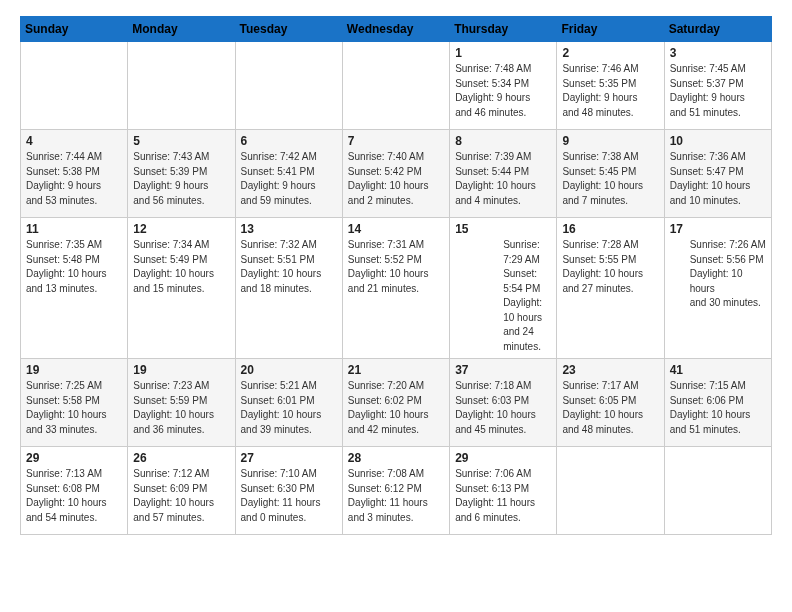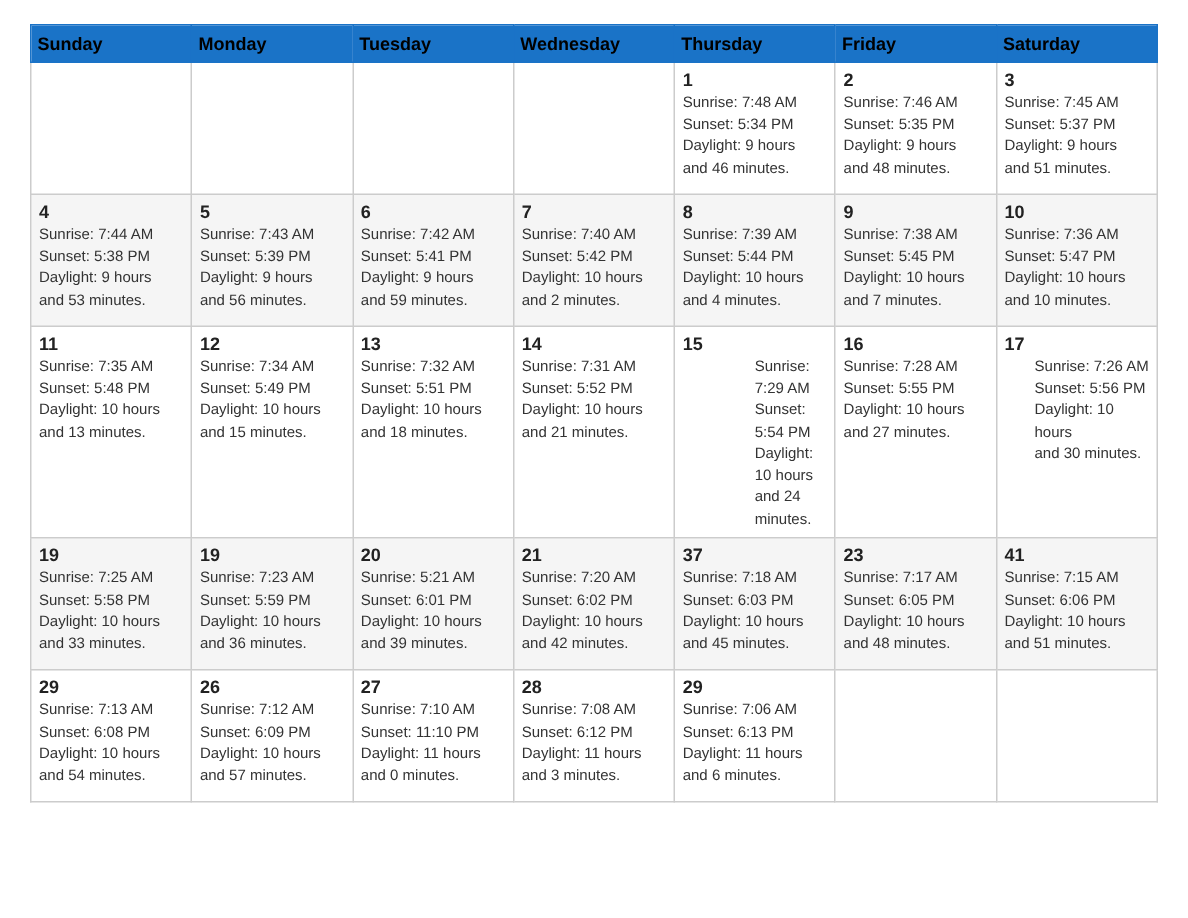--- a/index.html
+++ b/index.html
@@ -286,21 +286,21 @@
           <td>
             <span class="day-number">26</span>
             <div class="day-info" style="white-space: pre-line;">Sunrise: 7:12 AM
 Sunset: 6:09 PM
 Daylight: 10 hours
 and 57 minutes.</div>
           </td>
           <td>
             <span class="day-number">27</span>
             <div class="day-info" style="white-space: pre-line;">Sunrise: 7:10 AM
-Sunset: 11:10 PM
+Sunset: 6:30 PM
 Daylight: 11 hours
 and 0 minutes.</div>
           </td>
           <td>
             <span class="day-number">28</span>
             <div class="day-info" style="white-space: pre-line;">Sunrise: 7:08 AM
 Sunset: 6:12 PM
 Daylight: 11 hours
 and 3 minutes.</div>
           </td>

